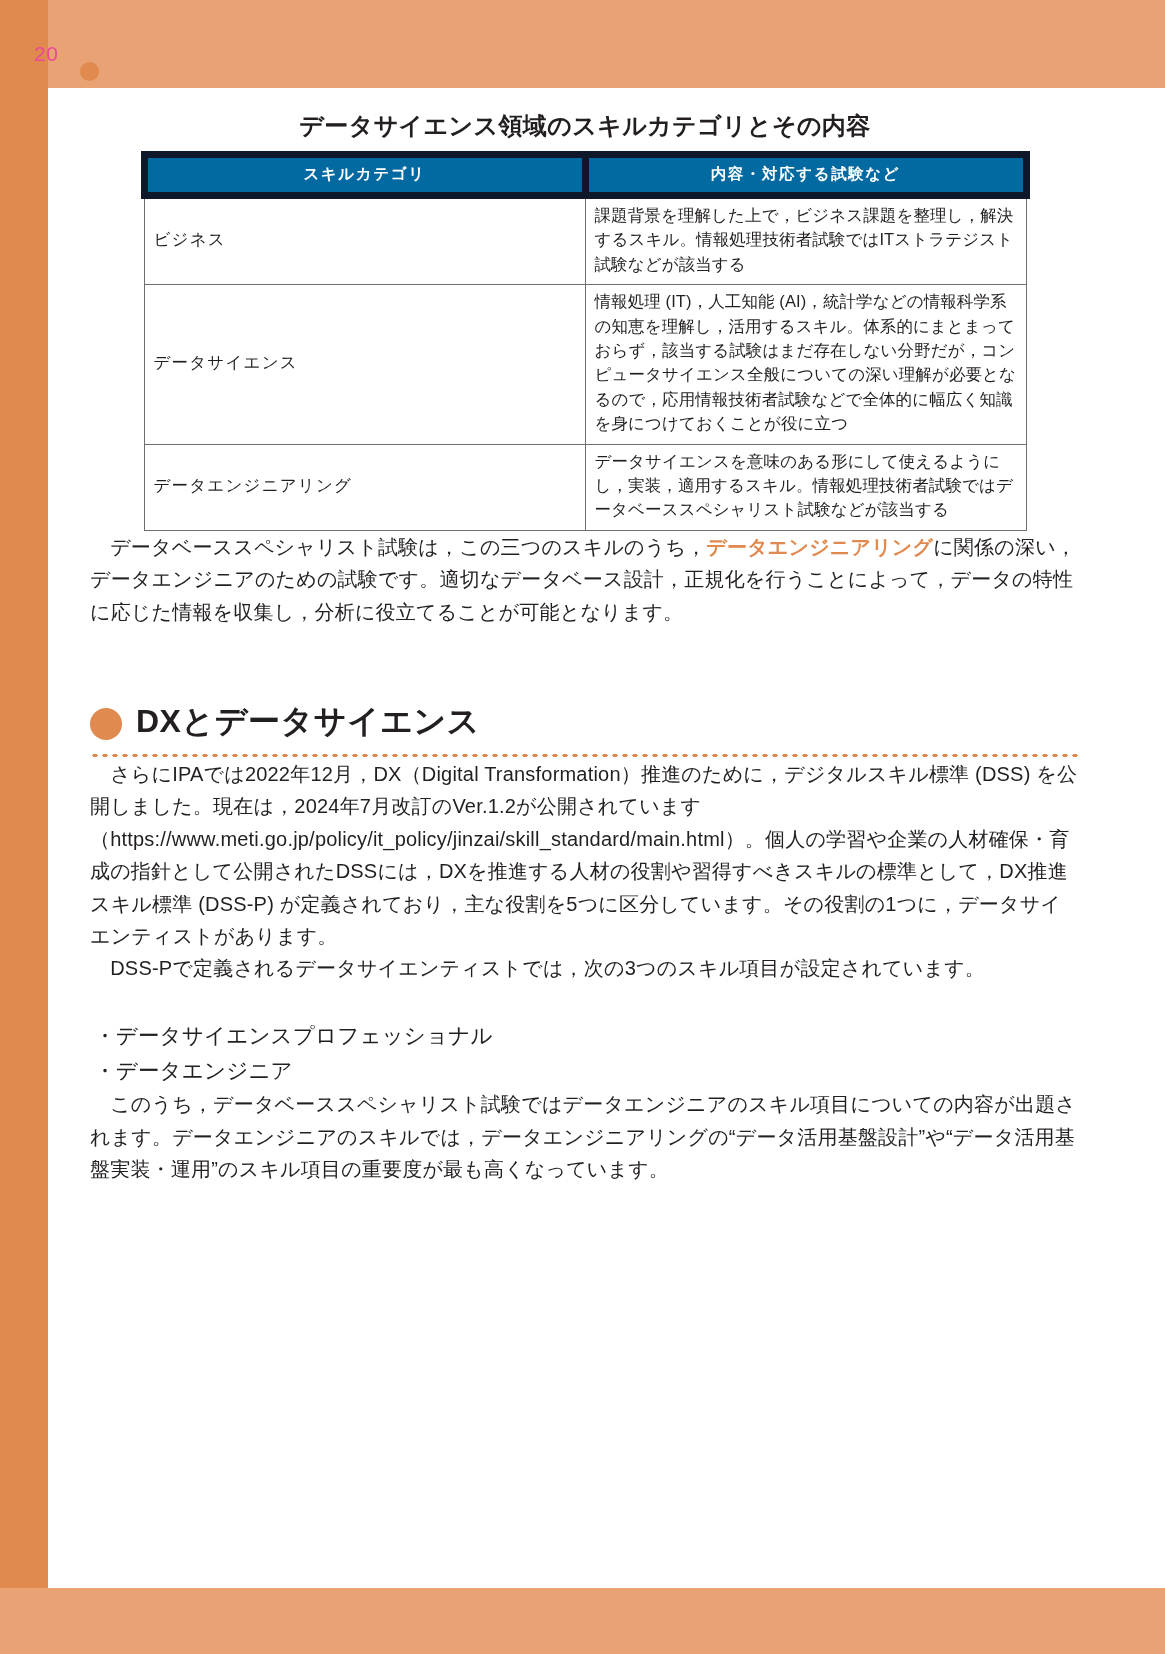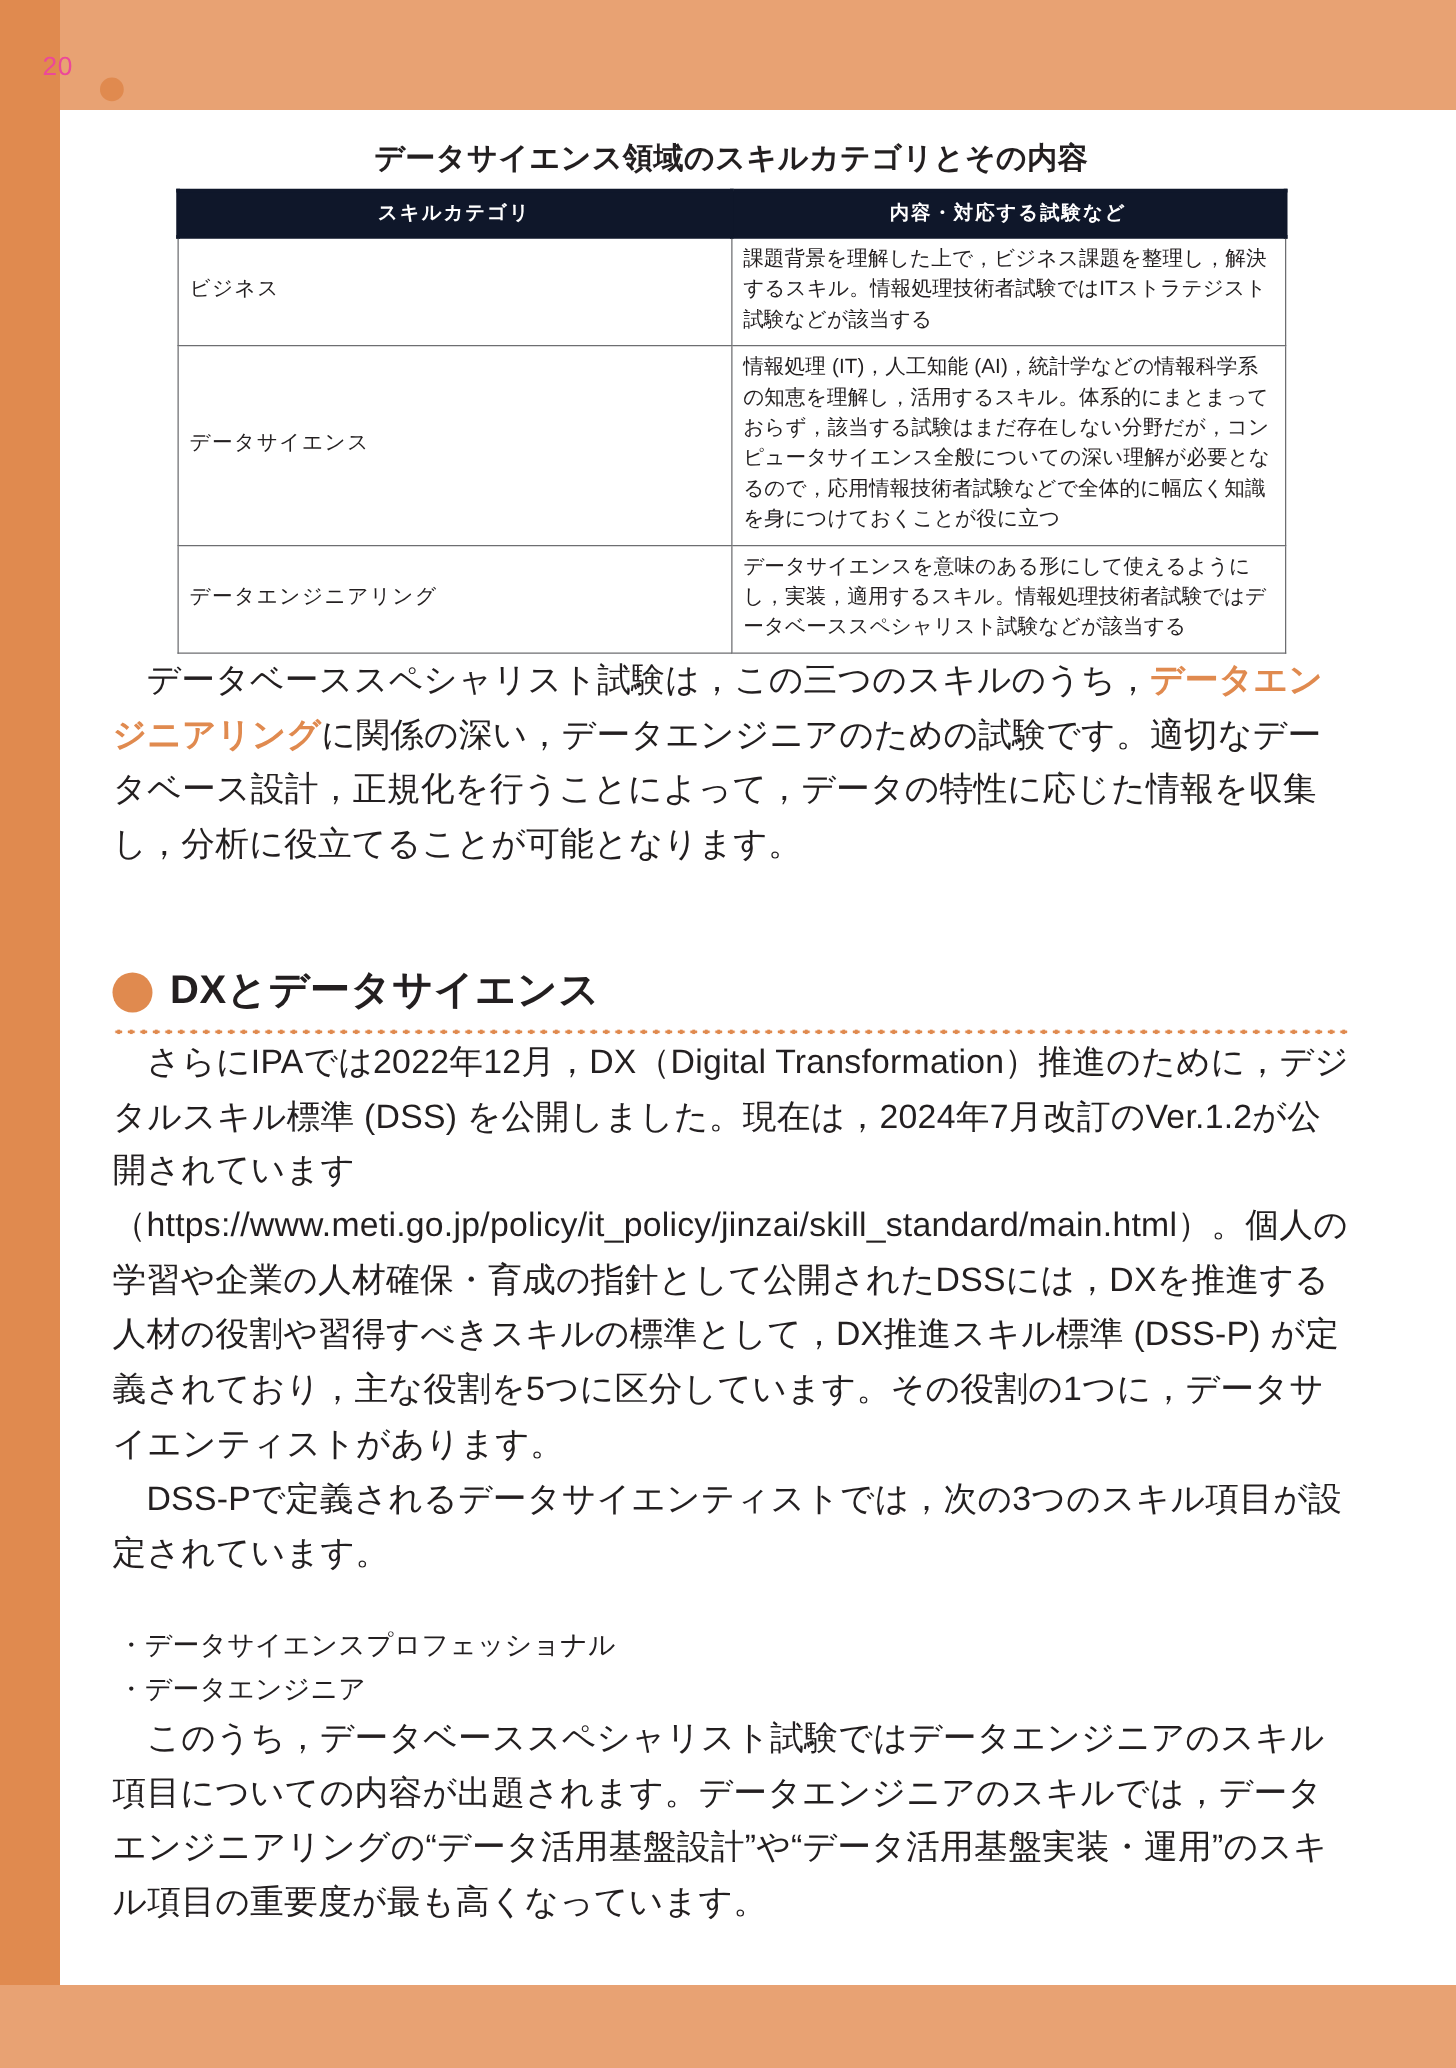--- a/index.html
+++ b/index.html
@@ -69,26 +69,26 @@
     margin-bottom: 9px;
     letter-spacing: 0.4px;
   }
   table.skills {
     border-collapse: collapse;
     width: 889px;
     margin: 0 auto;
     table-layout: fixed;
   }
   table.skills th {
-    background: #0f172a;
+    background: #0369a1;
     color: #ffffff;
     font-size: 15.5px;
     font-weight: bold;
     padding: 6px 4px 7px;
-    border: 3px solid #0f172a;
+    border: 7px solid #0f172a;
     letter-spacing: 1.6px;
   }
   table.skills td {
     border: 1px solid #6d6e71;
     font-size: 16.5px;
     line-height: 1.48;
     padding: 4px 9px 8px;
     vertical-align: middle;
   }
   table.skills td.cat {
@@ -96,21 +96,21 @@
     white-space: nowrap;
     width: 216px;
     margin-left: 11px;
   }
   table.skills td.desc {
     letter-spacing: 0.1px;
   }
 
   
   p.body {
-    font-size: 27px;
+    font-size: 20px;
     line-height: 1.62;
     margin: 0;
     letter-spacing: 0.2px;
   }
   .orange-bold {
     color: #e08a4f;
     font-weight: bold;
   }
   .para-block-1 { margin-top: 62px; }
 

